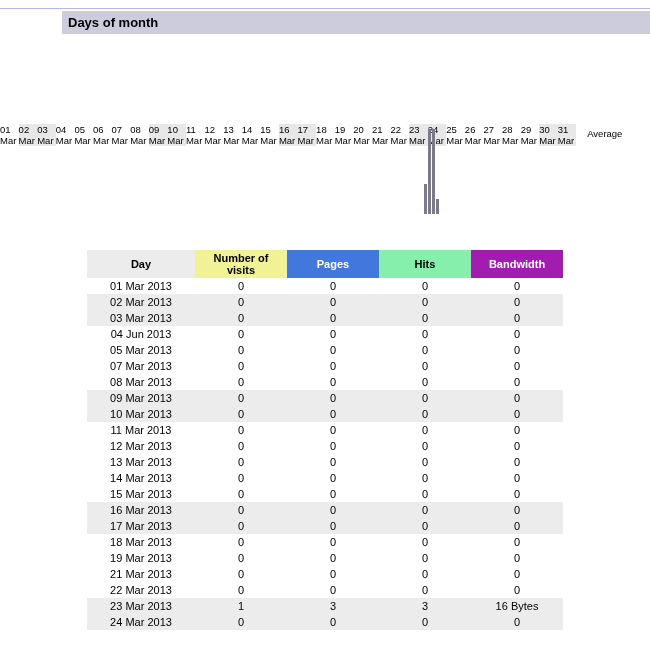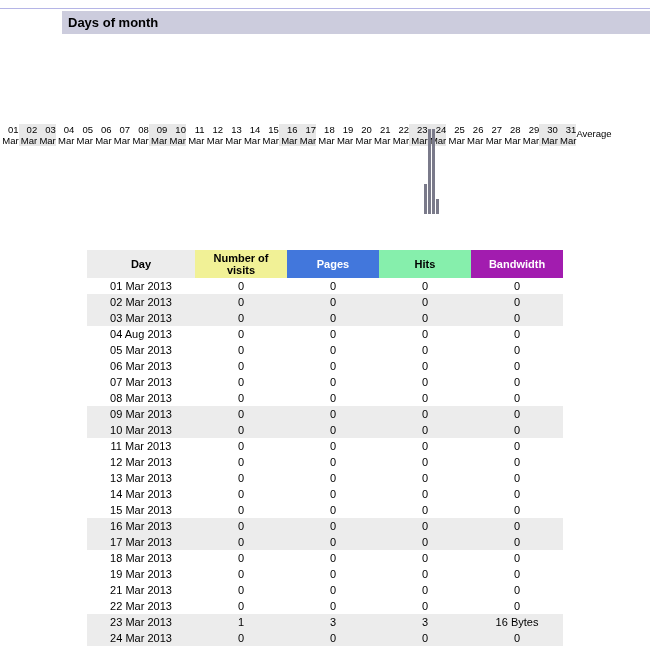--- a/index.html
+++ b/index.html
@@ -3,23 +3,23 @@
 <meta charset="utf-8">
 <style>
   body{margin:0;font-family:Verdana,Arial,sans-serif;font-size:11px;color:#000;background:#fff}
   .hr{height:1px;background:#b5b5e6;margin:8px 0 2px 0}
   .title-bar{background:#ccccdd;padding:4px 6px;font-weight:bold;font-size:13px;margin:0 0 0 0;width:600px}
   .title-wrap{margin-left:62px}
   .chart-area{position:relative;height:120px;margin:6px 0 0 0}
   .chart-bars{position:absolute;left:424px;top:0;display:flex;align-items:flex-end;height:90px;gap:0}
   .bar{width:3px;background:#7a7a8a;margin-right:1px}
   .axis{display:flex;font-size:9.5px;line-height:11px;margin-top:90px}
-  .axis .tick{width:18.6px;text-align:right;white-space:nowrap}
+  .axis .tick{width:18.6px;text-align:left;white-space:nowrap}
   .axis .tick.hl{background:#e8e8e8}
-  .axis .avg{width:46px;text-align:left;padding-top:4px}
+  .axis .avg{width:46px;text-align:right;padding-top:4px}
   table.data{border-collapse:collapse;margin:6px auto 0 auto}
   table.data th,table.data td{font-size:11px;padding:2px 6px;text-align:center}
   table.data th{font-weight:bold}
   th.day{background:#ececec;width:96px}
   th.visits{background:#f1f196;width:80px}
   th.pages{background:#4277dc;color:#fff;width:80px}
   th.hits{background:#86efac;width:80px}
   th.bw{background:#a21caf;color:#fff;width:80px}
   tr.we td{background:#ececec}
   td.day{text-align:left;padding-left:10px}
@@ -101,35 +101,28 @@
         <td>0</td>
       </tr>
       <tr class="we">
         <td class="day">03 Mar 2013</td>
         <td>0</td>
         <td>0</td>
         <td>0</td>
         <td>0</td>
       </tr>
       <tr class="">
-        <td class="day">04 Aug 2013</td>
+        <td class="day">04 Jun 2013</td>
         <td>0</td>
         <td>0</td>
         <td>0</td>
         <td>0</td>
       </tr>
       <tr class="">
         <td class="day">05 Mar 2013</td>
-        <td>0</td>
-        <td>0</td>
-        <td>0</td>
-        <td>0</td>
-      </tr>
-      <tr class="">
-        <td class="day">06 Mar 2013</td>
         <td>0</td>
         <td>0</td>
         <td>0</td>
         <td>0</td>
       </tr>
       <tr class="">
         <td class="day">07 Mar 2013</td>
         <td>0</td>
         <td>0</td>
         <td>0</td>

